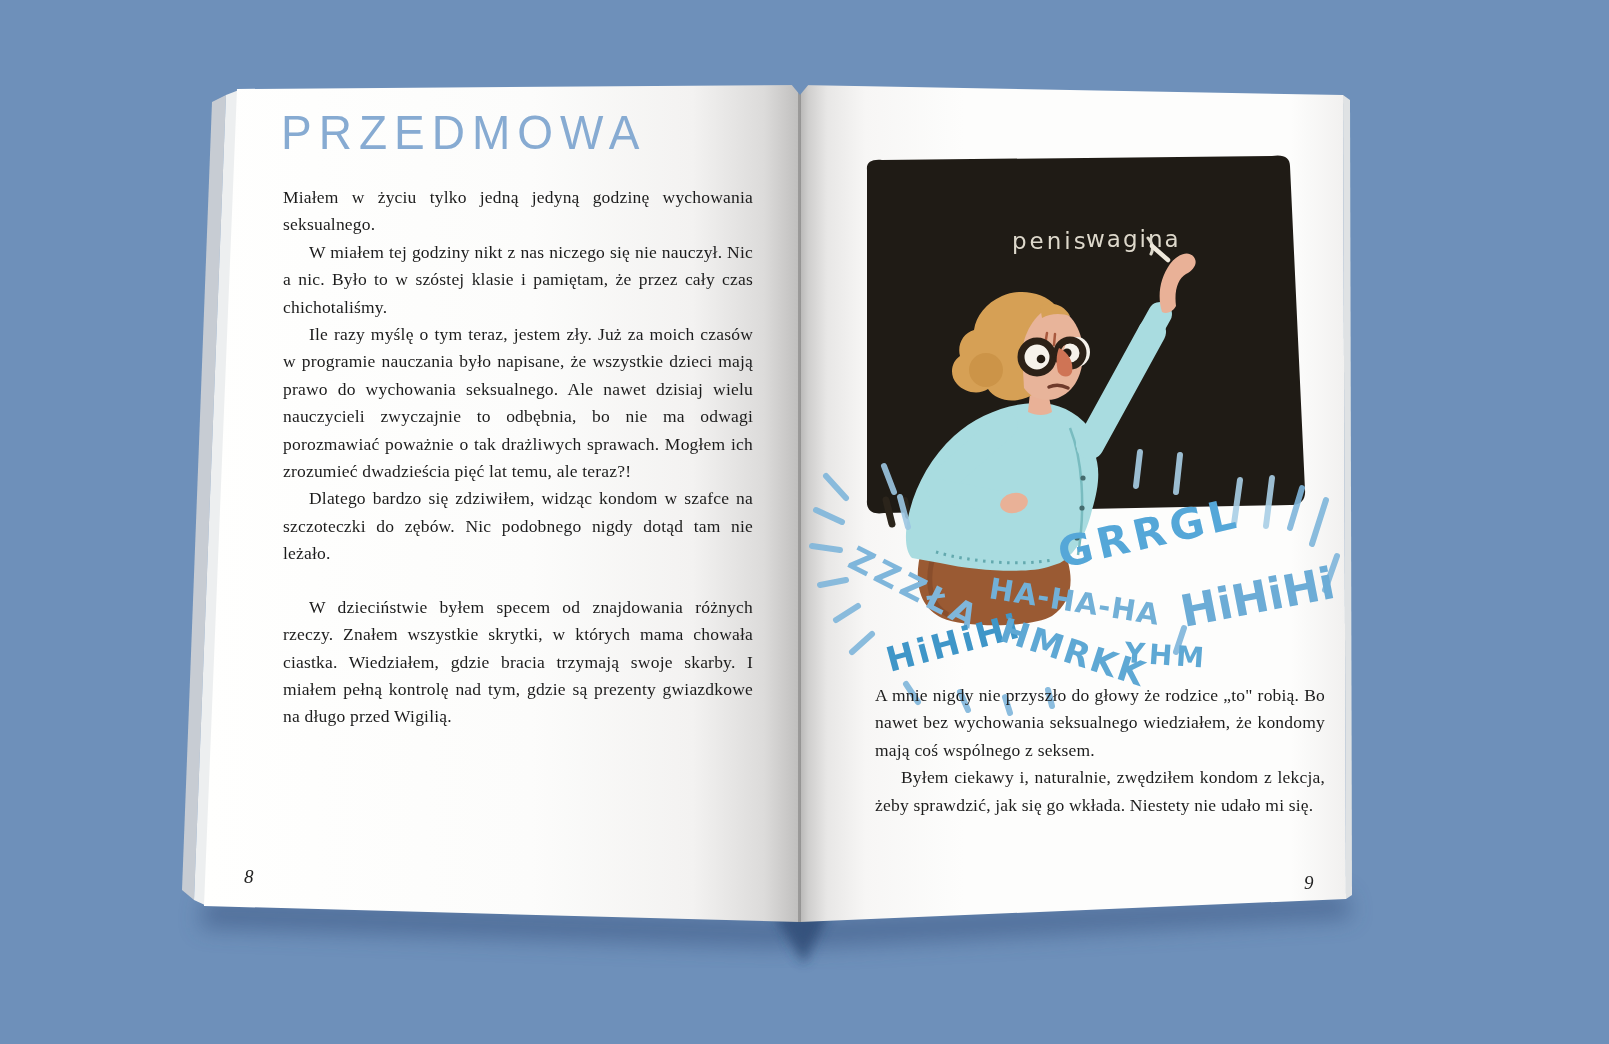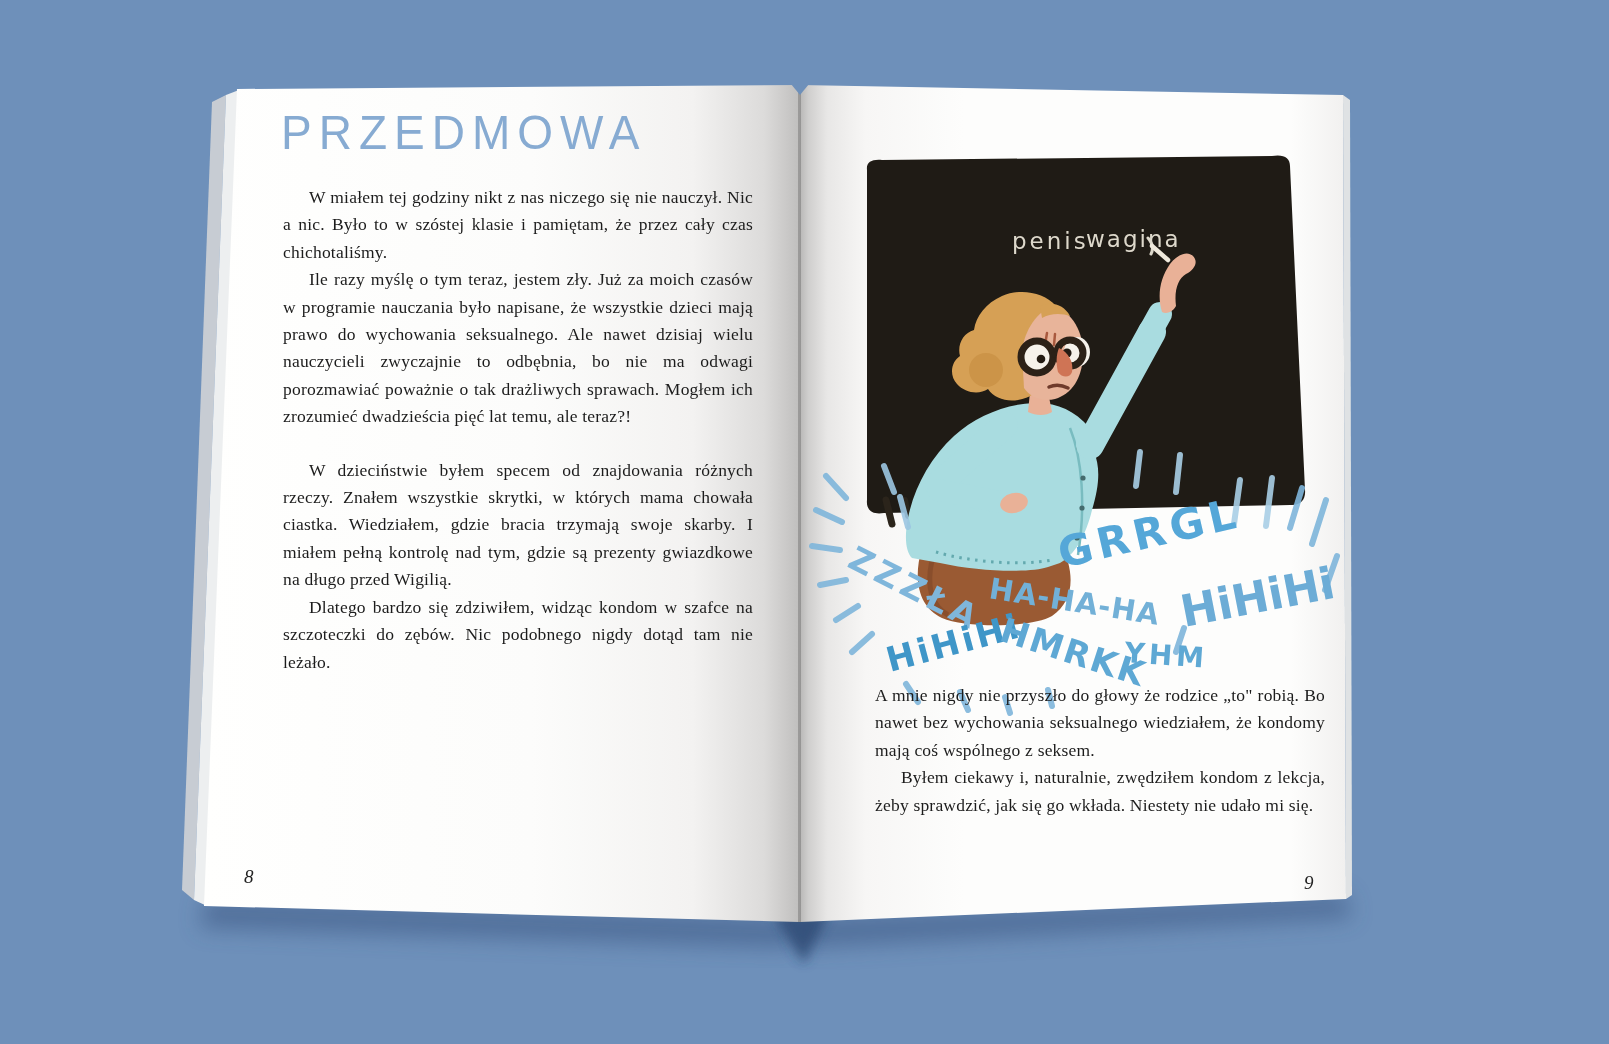--- a/index.html
+++ b/index.html
@@ -194,24 +194,25 @@
         <text class="sw" transform="translate(1124,662) rotate(4)" font-size="28" letter-spacing="4" fill="#5ea8d4">YHM</text>
         <text class="sw" transform="translate(1062,568) rotate(-13)" font-size="42" letter-spacing="5" fill="#55a7d8">GRRGL</text>
         <text class="sw" transform="translate(1184,627) rotate(-11)" font-size="44" letter-spacing="0" fill="#6cacd6">HiHiHi</text>
       </g>
     </g>
   </svg>
 
   <div class="title">PRZEDMOWA</div>
 
   <div id="left-body" class="body-text">
+    <p>Miałem w życiu tylko jedną jedyną godzinę wychowania seksualnego.</p>
     <p class="ind">W miałem tej godziny nikt z nas niczego się nie nauczył. Nic a nic. Było to w szóstej klasie i pamiętam, że przez cały czas chichotaliśmy.</p>
     <p class="ind">Ile razy myślę o tym teraz, jestem zły. Już za moich czasów w programie nauczania było napisane, że wszystkie dzieci mają prawo do wychowania seksualnego. Ale nawet dzisiaj wielu nauczycieli zwyczajnie to odbębnia, bo nie ma odwagi porozmawiać poważnie o tak drażliwych sprawach. Mogłem ich zrozumieć dwadzieścia pięć lat temu, ale teraz?!</p>
+    <p class="ind">Dlatego bardzo się zdziwiłem, widząc kondom w szafce na szczoteczki do zębów. Nic podobnego nigdy dotąd tam nie leżało.</p>
     <p class="ind gap">W dzieciństwie byłem specem od znajdowania różnych rzeczy. Znałem wszystkie skrytki, w których mama chowała ciastka. Wiedziałem, gdzie bracia trzymają swoje skarby. I miałem pełną kontrolę nad tym, gdzie są prezenty gwiazdkowe na długo przed Wigilią.</p>
-    <p class="ind">Dlatego bardzo się zdziwiłem, widząc kondom w szafce na szczoteczki do zębów. Nic podobnego nigdy dotąd tam nie leżało.</p>
   </div>
 
   <div id="right-body" class="body-text">
     <p>A mnie nigdy nie przyszło do głowy że rodzice „to" robią. Bo nawet bez wychowania seksualnego wiedziałem, że kondomy mają coś wspólnego z seksem.</p>
     <p class="ind">Byłem ciekawy i, naturalnie, zwędziłem kondom z lekcja, żeby sprawdzić, jak się go wkłada. Niestety nie udało mi się.</p>
   </div>
 
   <div id="pagenum-left" class="pagenum">8</div>
   <div id="pagenum-right" class="pagenum">9</div>
 

